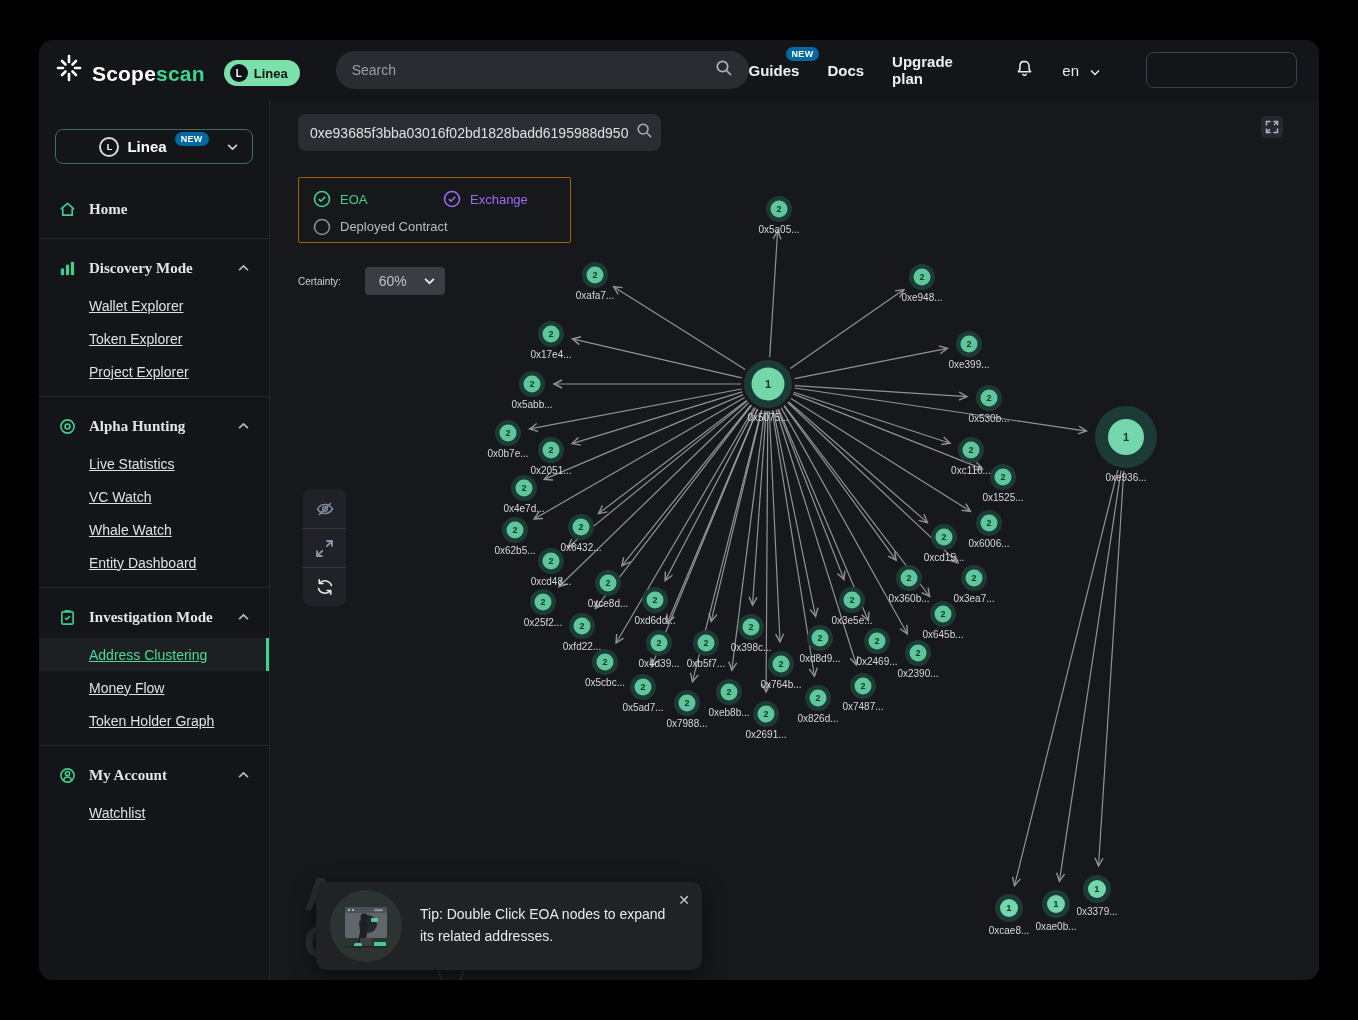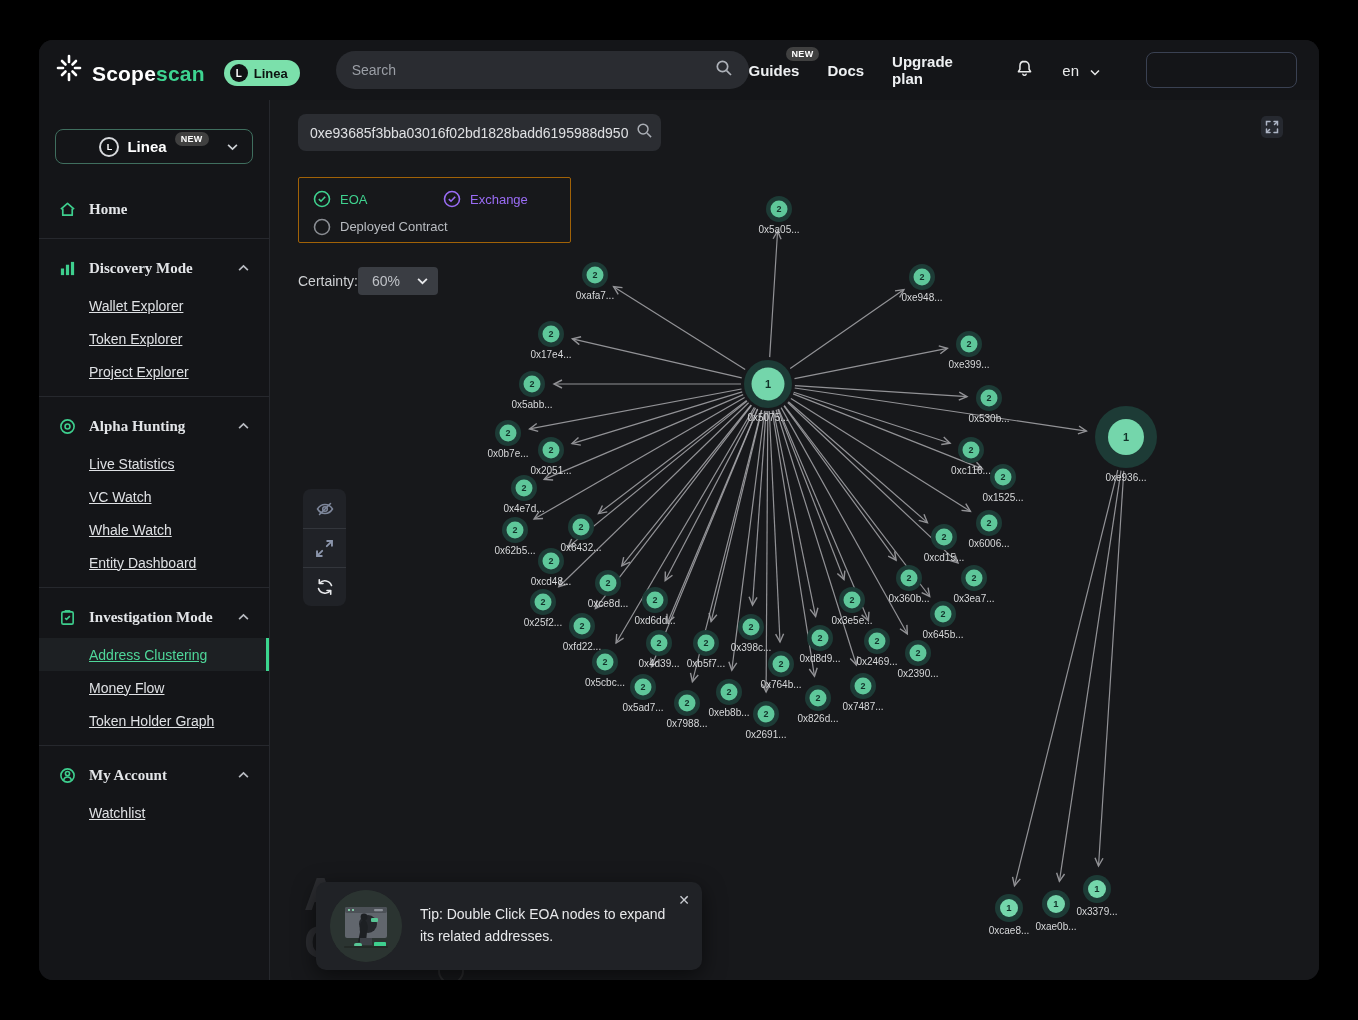--- a/index.html
+++ b/index.html
@@ -16,21 +16,21 @@
   .logo-text .scan { color:#3ed491; }
   .net-pill { display:flex; align-items:center; gap:6px; background:#7be0ab; color:#0c1310;
     font-size:13px; font-weight:700; border-radius:14px; padding:4px 12px 4px 6px; margin-left:10px; }
   .net-pill .dot { width:18px; height:18px; border-radius:50%; background:#101214; color:#fff;
     font-size:10px; font-weight:700; display:flex; align-items:center; justify-content:center; }
   .search { margin-left:36px; width:414px; height:38px; background:#2a2c31; border-radius:19px;
     display:flex; align-items:center; padding:0 16px;gap:30px; }
   .search .ph { flex:1; font-size:14px; color:#9b9fa6; }
   .hnav { margin-left:auto; display:flex; align-items:center; gap:28px; }
   .hlink { font-size:15px; font-weight:600; color:#eef0f2; cursor:pointer; position:relative; }
-  .badge-new { background:#404040; color:#fff; font-size:9px; font-weight:700; border-radius:8px;
+  .badge-new { background:#0369a1; color:#fff; font-size:9px; font-weight:700; border-radius:8px;
     padding:2px 6px; letter-spacing:.3px; }
   .hlink .badge-new { position:absolute; top:-15px; left:37px; }
   .lang { display:flex; align-items:center; gap:11px; font-size:15px; color:#e8e9ea; cursor:pointer; }
   .ghost-btn { width:152px; height:36px; border:1px solid #3a4152; border-radius:8px;
     background:transparent; margin-left:18px; cursor:pointer; }
 
   
   .sidebar { position:absolute; left:0; top:60px; bottom:0; width:231px; background:#141518;
     border-right:1px solid #26282d; border-radius:0 0 0 14px; padding-top:29px; }
   .net-select { margin:0 16px; height:35px; border:1px solid #3f6e5e; border-radius:8px;
@@ -68,21 +68,21 @@
 
   .legend { position:absolute; left:28px; top:77px; width:273px; height:66px;
     border:1px solid #a16207; border-radius:2px; padding:9px 14px; z-index:3; }
   .leg-row { display:flex; align-items:center; height:24px; }
   .leg-item { display:flex; align-items:center; gap:9px; font-size:13px; cursor:pointer; }
   .leg-eoa { color:#3fd28f; width:130px; }
   .leg-ex  { color:#9a6cf5; }
   .leg-dep { color:#b9bcc1; margin-top:7px; }
 
   .certainty { position:absolute; left:28px; top:167px; display:flex; align-items:center; z-index:3; }
-  .cert-label { font-size:14px; color:#cfd1d4; margin-right:0; }
+  .cert-label { font-size:10px; color:#cfd1d4; margin-right:24px; }
   .cert-select { width:80px; height:28px; background:#3a3d43; border-radius:4px; display:flex;
     align-items:center; justify-content:space-between; padding:0 10px 0 14px; cursor:pointer; }
   .cert-select .val { font-size:14px; color:#bfc2c7; }
   .cert-select .chev { color:#e8e9ec; }
 
   .gtoolbar { position:absolute; left:33px; top:389px; width:43px; background:#202227;
     border-radius:8px; z-index:3; }
   .gtool { height:39px; display:flex; align-items:center; justify-content:center; cursor:pointer; }
   .gtool + .gtool { border-top:1px solid #33363c; }
 

